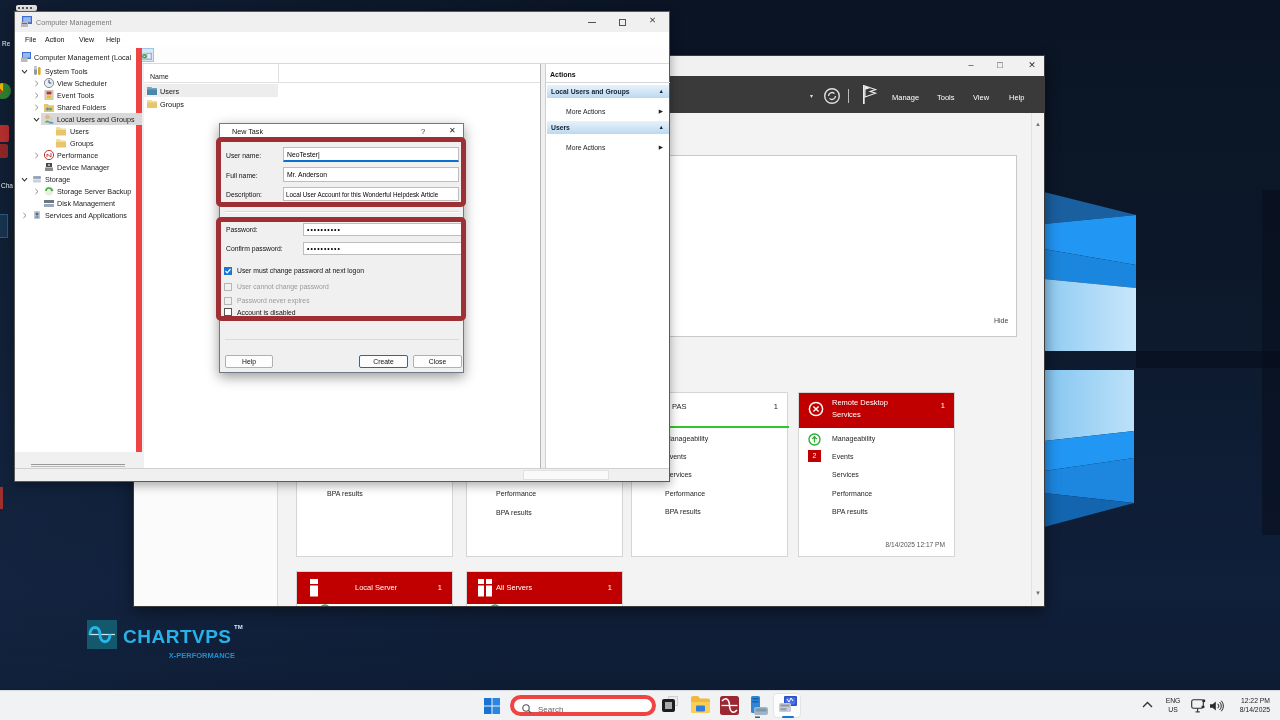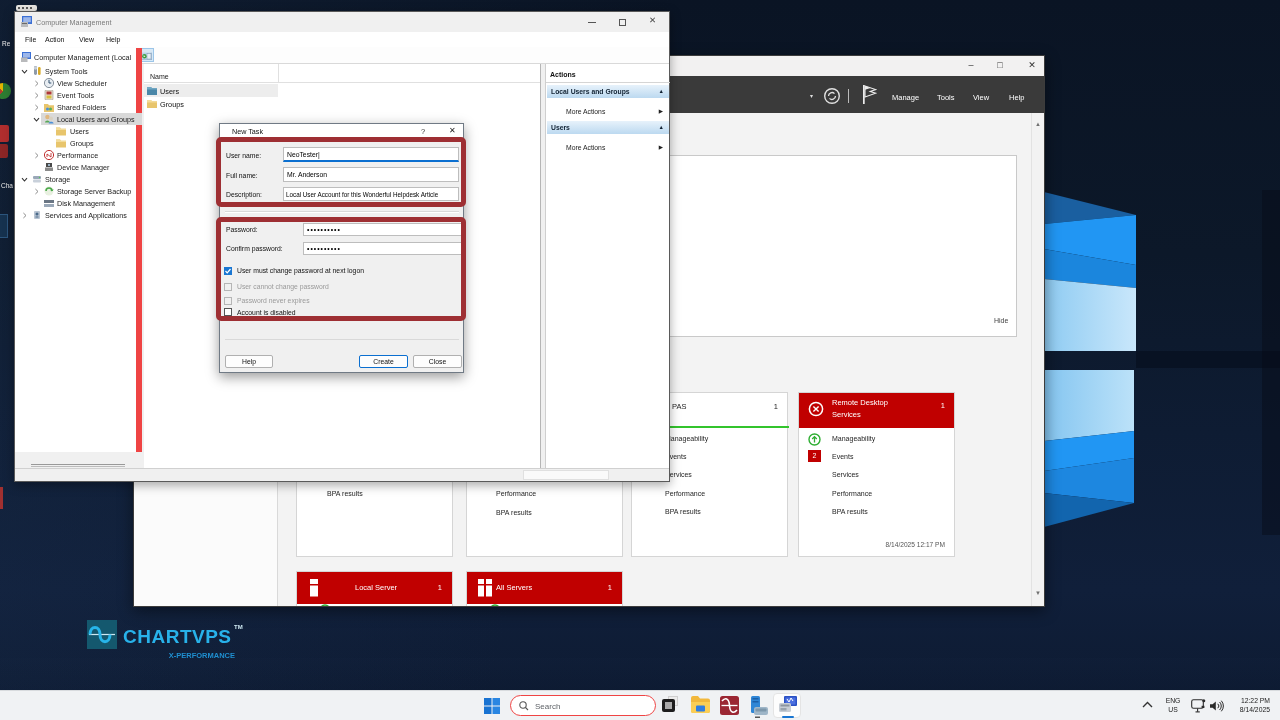--- a/index.html
+++ b/index.html
@@ -4,21 +4,21 @@
 *{margin:0;padding:0;box-sizing:border-box;}
 html,body{width:1280px;height:720px;overflow:hidden;}
 body{font-family:"Liberation Sans",sans-serif;position:relative;background:#0d1726;}
 .abs{position:absolute;}
 #desktop{left:0;top:0;width:1280px;height:720px;
  background:
   linear-gradient(105deg, rgba(30,52,84,.28) 0%, rgba(13,23,38,0) 46%),
   linear-gradient(180deg, #0a1424 0%, #0c1829 35%, #0e1c33 60%, #101f3a 82%, #0d1a31 100%);}
 #floor{left:0;top:658px;width:1280px;height:32px;background:linear-gradient(180deg,rgba(24,42,70,.10),rgba(10,18,32,.03));}
 #taskbar{left:0;top:690px;width:1280px;height:30px;background:#f0f2f4;border-top:1px solid #d8dbde;z-index:50;}
-#search{left:510px;top:4px;width:146px;height:21px;background:#fff;border:1px solid #ef4444;border-radius:11px;}
+#search{left:510px;top:4px;width:146px;height:21px;background:#fff;border:4px solid #ef4444;border-radius:11px;}
 #search span{position:absolute;left:24px;top:6px;font-size:8px;color:#5f6368;}
 .tray{position:absolute;font-size:6.8px;color:#1a1a1a;text-align:center;line-height:8.5px;}
 #sm{left:133px;top:55px;width:912px;height:552px;background:#fff;border:1px solid #3c3c3c;overflow:hidden;box-shadow:0 4px 14px rgba(0,0,0,.45);z-index:2;}
 #smtitle{left:0;top:0;width:100%;height:20px;background:#f2f1f1;}
 #smband{left:0;top:20px;width:100%;height:37px;background:#3a3a3a;}
 #smcontent{left:0;top:57px;width:910px;height:493px;background:#f3f3f3;}
 .smbtn{position:absolute;color:#333;font-size:9px;top:4px;width:14px;text-align:center;}
 .tile{position:absolute;background:#fff;border:1px solid #d5d5d5;}
 .redhead{position:absolute;left:0;top:0;right:0;background:#c00000;color:#fff;}
 .titem{position:absolute;font-size:7px;color:#252525;}

